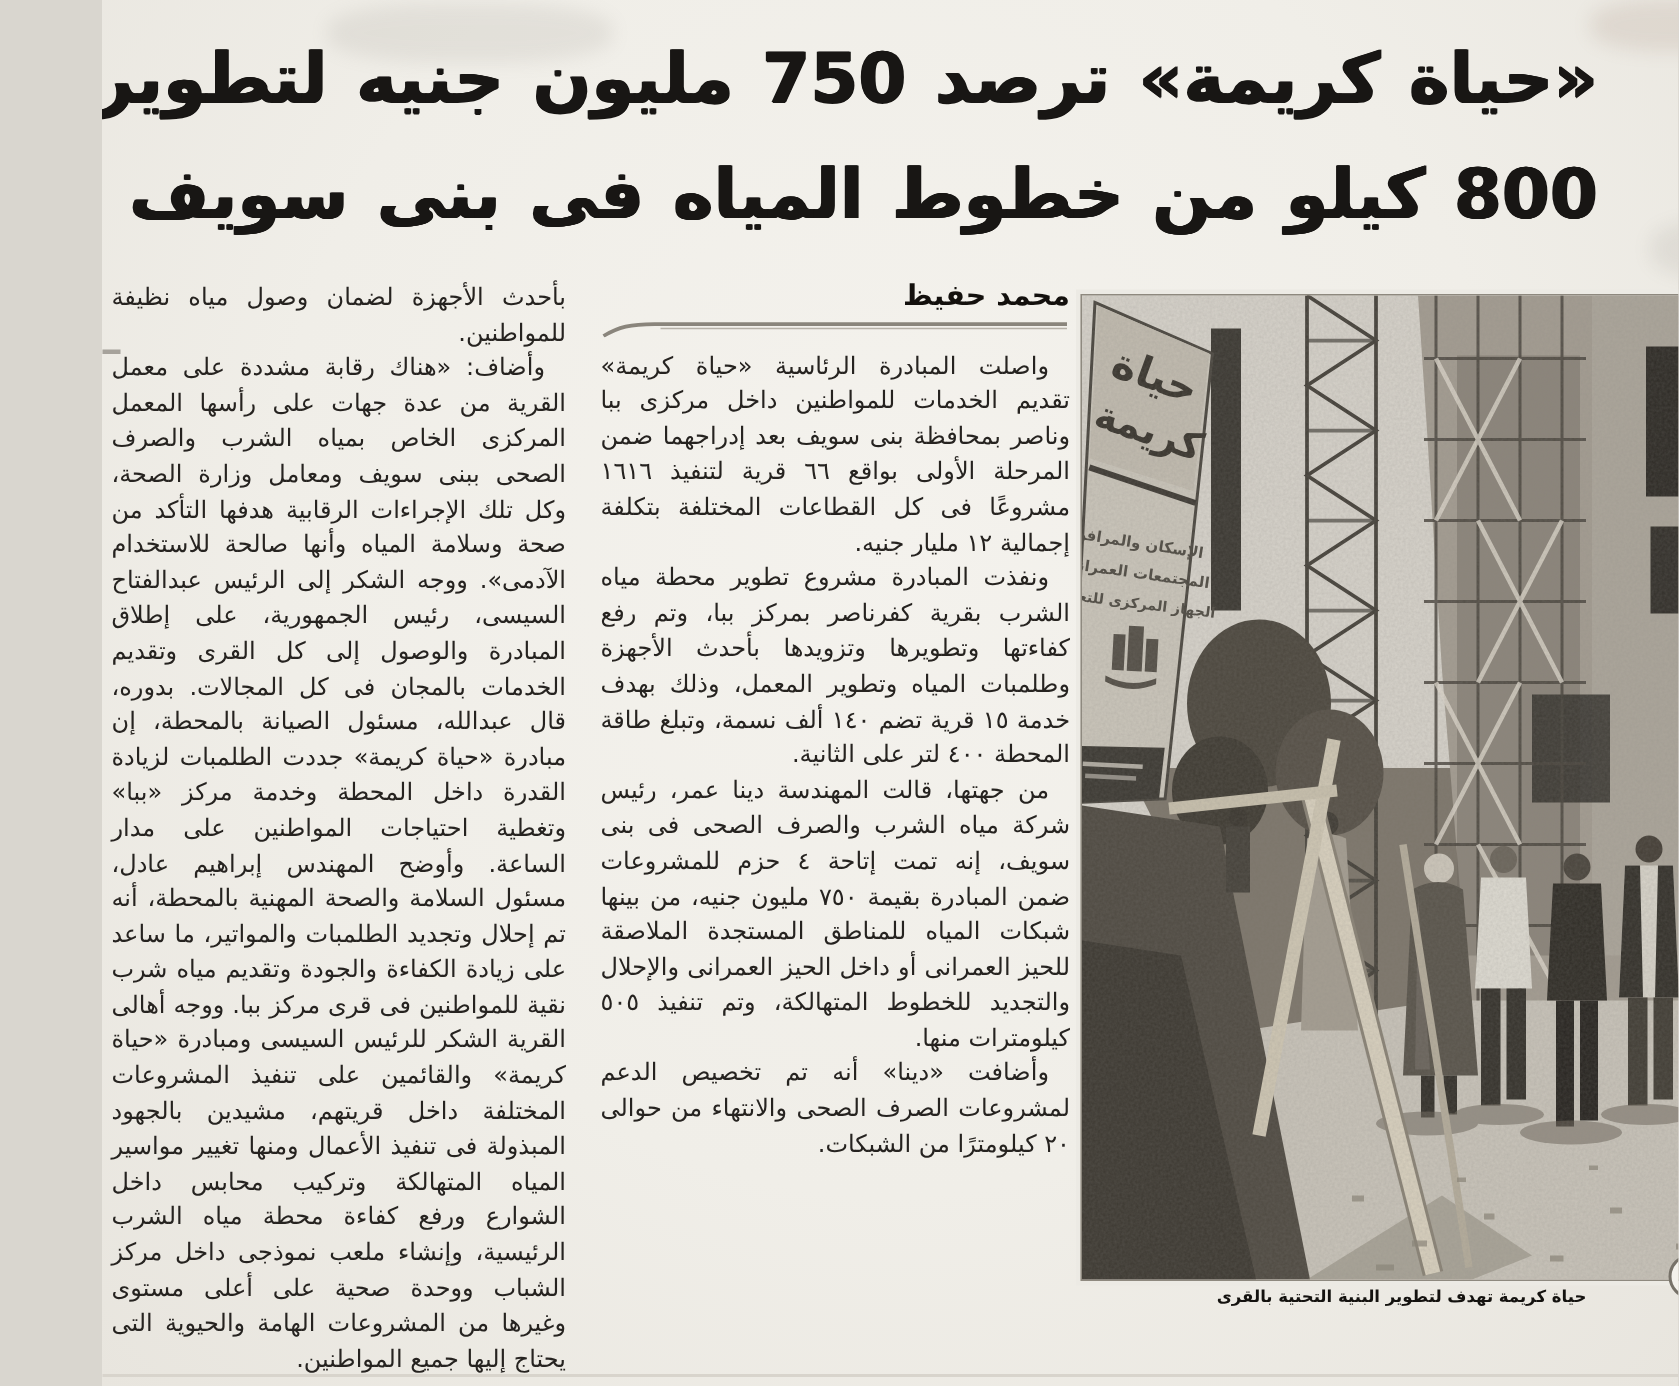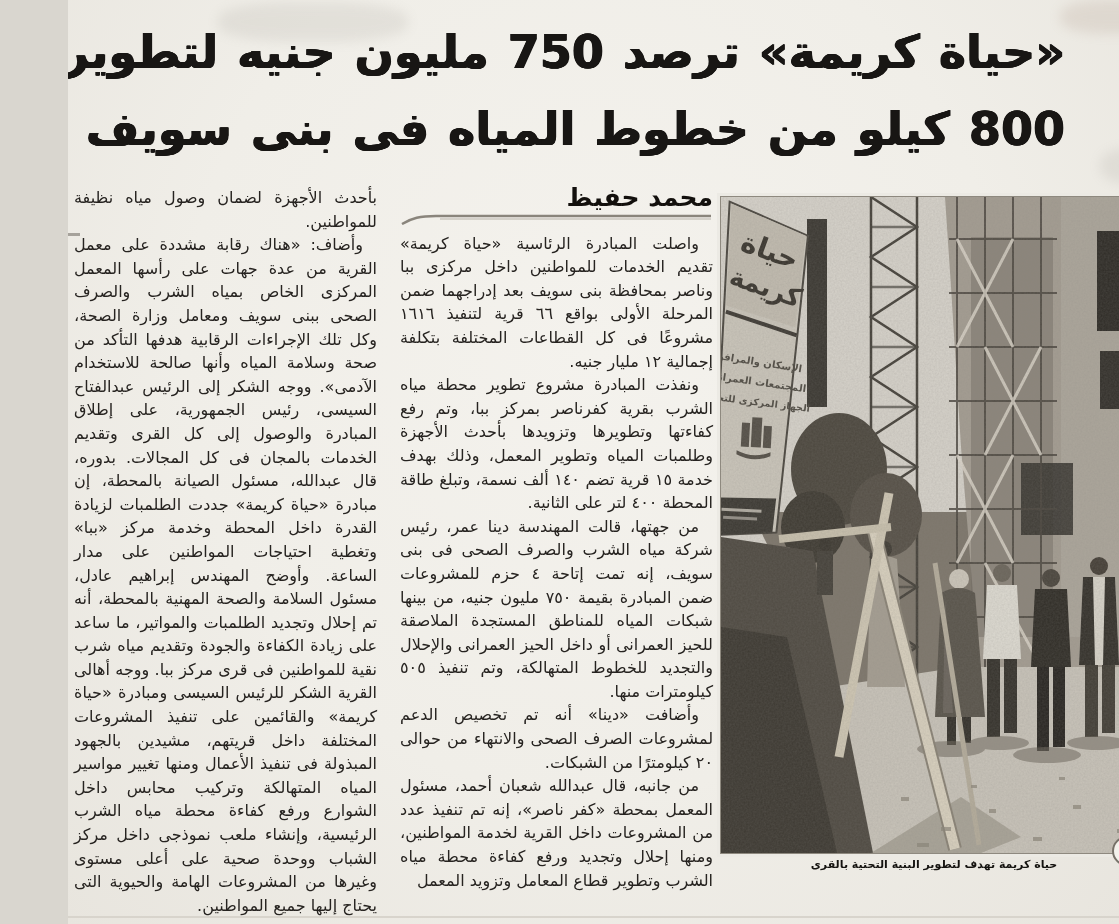--- a/index.html
+++ b/index.html
@@ -15,21 +15,21 @@
     text-shadow:0.6px 0 #181614,-0.6px 0 #181614,0 0.4px #181614;
     letter-spacing:0;word-spacing:3px;
   }
   
   .col{position:absolute;top:186px;color:#262320;font-size:16px;line-height:23.6px;
        text-align:justify;direction:rtl;}
   .col p{margin:0;text-indent:14px;}
   .col-first{left:332px;width:313px;}
   .col-second{left:6px;width:303px;}
   .col-second p:first-child{text-indent:0;}
-  .byline{font-weight:bold;font-size:25px;color:#13100d;padding-left:4px;text-align:right;}
+  .byline{font-weight:bold;font-size:19px;color:#13100d;padding-left:4px;text-align:right;}
   .byline-rule{display:block;margin:1px 0 7px 0;}
   
   .photo{position:absolute;left:652px;top:196px;width:438px;height:656px;margin:0;
          border:1px solid #8e897f;box-shadow:0 0 0 3px #eceae4;background:#d7d3cb;}
   .photo svg{display:block;width:100%;height:100%;}
   .caption{position:absolute;left:652px;top:858px;width:428px;text-align:center;
            font-weight:bold;font-size:11px;color:#14120f;}
   .corner-circle{position:absolute;left:1044px;top:836px;width:30px;height:30px;border-radius:50%;
                  background:#f3f1eb;border:2px solid #767168;box-sizing:border-box;z-index:5;}
   .v-rule{position:absolute;left:1104px;top:28px;width:2px;height:848px;background:#c7c3bb;}
@@ -60,21 +60,20 @@
     <div class="byline">محمد حفيظ</div>
     <svg class="byline-rule" width="313" height="14" viewBox="0 0 313 14">
       <path d="M311,5 L36,5 C20,5 12,7 2,13" stroke="#8a857c" stroke-width="2.5" fill="none"></path>
       <path d="M311,8 L40,8" stroke="#b6b1a8" stroke-width="1" fill="none"></path>
     </svg>
     <div>
         <p>واصلت المبادرة الرئاسية «حياة كريمة» تقديم الخدمات للمواطنين داخل مركزى ببا وناصر بمحافظة بنى سويف بعد إدراجهما ضمن المرحلة الأولى بواقع ٦٦ قرية لتنفيذ ١٦١٦ مشروعًا فى كل القطاعات المختلفة بتكلفة إجمالية ١٢ مليار جنيه.</p>
         <p>ونفذت المبادرة مشروع تطوير محطة مياه الشرب بقرية كفرناصر بمركز ببا، وتم رفع كفاءتها وتطويرها وتزويدها بأحدث الأجهزة وطلمبات المياه وتطوير المعمل، وذلك بهدف خدمة ١٥ قرية تضم ١٤٠ ألف نسمة، وتبلغ طاقة المحطة ٤٠٠ لتر على الثانية.</p>
         <p>من جهتها، قالت المهندسة دينا عمر، رئيس شركة مياه الشرب والصرف الصحى فى بنى سويف، إنه تمت إتاحة ٤ حزم للمشروعات ضمن المبادرة بقيمة ٧٥٠ مليون جنيه، من بينها شبكات المياه للمناطق المستجدة الملاصقة للحيز العمرانى أو داخل الحيز العمرانى والإحلال والتجديد للخطوط المتهالكة، وتم تنفيذ ٥٠٥ كيلومترات منها.</p>
         <p>وأضافت «دينا» أنه تم تخصيص الدعم لمشروعات الصرف الصحى والانتهاء من حوالى ٢٠ كيلومترًا من الشبكات.</p>
-        <p>من جانبه، قال عبدالله شعبان أحمد، مسئول المعمل بمحطة «كفر ناصر»، إنه تم تنفيذ عدد من المشروعات داخل القرية لخدمة المواطنين، ومنها إحلال وتجديد ورفع كفاءة محطة مياه الشرب وتطوير قطاع المعامل وتزويد المعمل</p>
       </div>
   </section>
 
   <section class="col col-second">
     <div>
         <p>بأحدث الأجهزة لضمان وصول مياه نظيفة للمواطنين.</p>
         <p>وأضاف: «هناك رقابة مشددة على معمل القرية من عدة جهات على رأسها المعمل المركزى الخاص بمياه الشرب والصرف الصحى ببنى سويف ومعامل وزارة الصحة، وكل تلك الإجراءات الرقابية هدفها التأكد من صحة وسلامة المياه وأنها صالحة للاستخدام الآدمى». ووجه الشكر إلى الرئيس عبدالفتاح السيسى، رئيس الجمهورية، على إطلاق المبادرة والوصول إلى كل القرى وتقديم الخدمات بالمجان فى كل المجالات. بدوره، قال عبدالله، مسئول الصيانة بالمحطة، إن مبادرة «حياة كريمة» جددت الطلمبات لزيادة القدرة داخل المحطة وخدمة مركز «ببا» وتغطية احتياجات المواطنين على مدار الساعة. وأوضح المهندس إبراهيم عادل، مسئول السلامة والصحة المهنية بالمحطة، أنه تم إحلال وتجديد الطلمبات والمواتير، ما ساعد على زيادة الكفاءة والجودة وتقديم مياه شرب نقية للمواطنين فى قرى مركز ببا. ووجه أهالى القرية الشكر للرئيس السيسى ومبادرة «حياة كريمة» والقائمين على تنفيذ المشروعات المختلفة داخل قريتهم، مشيدين بالجهود المبذولة فى تنفيذ الأعمال ومنها تغيير مواسير المياه المتهالكة وتركيب محابس داخل الشوارع ورفع كفاءة محطة مياه الشرب الرئيسية، وإنشاء ملعب نموذجى داخل مركز الشباب ووحدة صحية على أعلى مستوى وغيرها من المشروعات الهامة والحيوية التى يحتاج إليها جميع المواطنين.</p>
       </div>
   </section>
 

